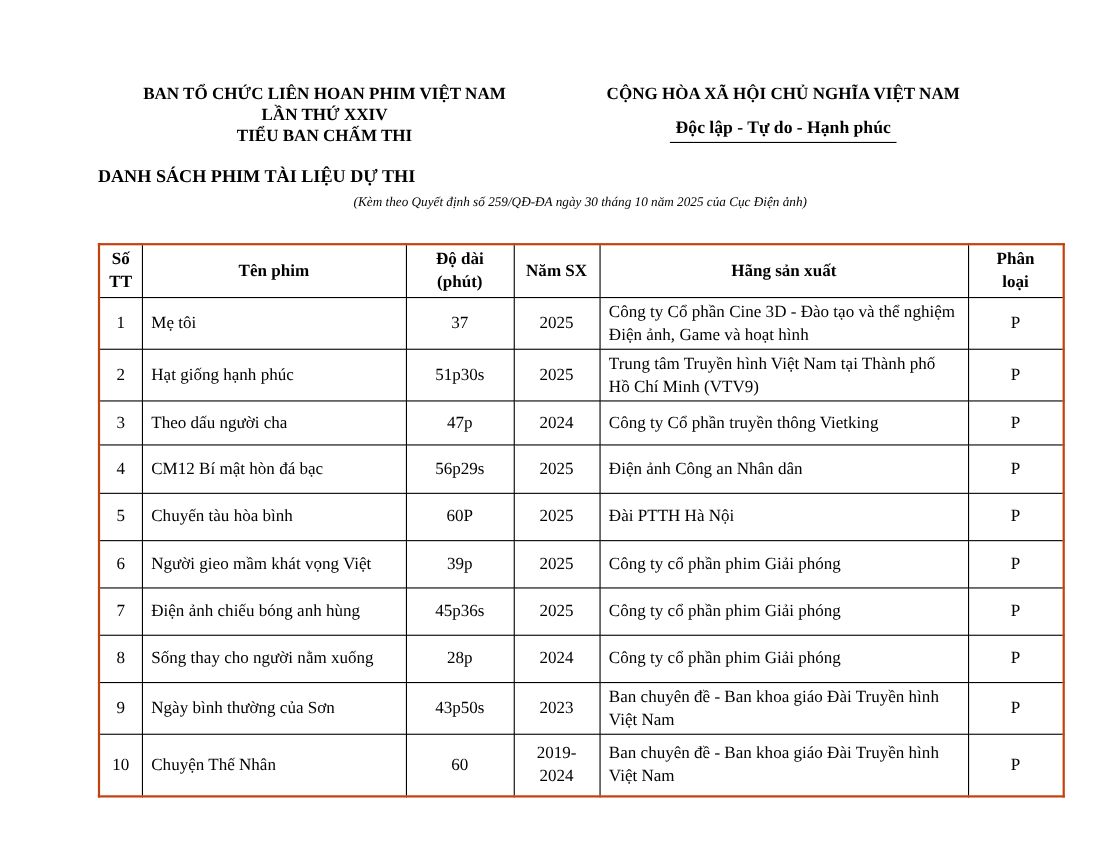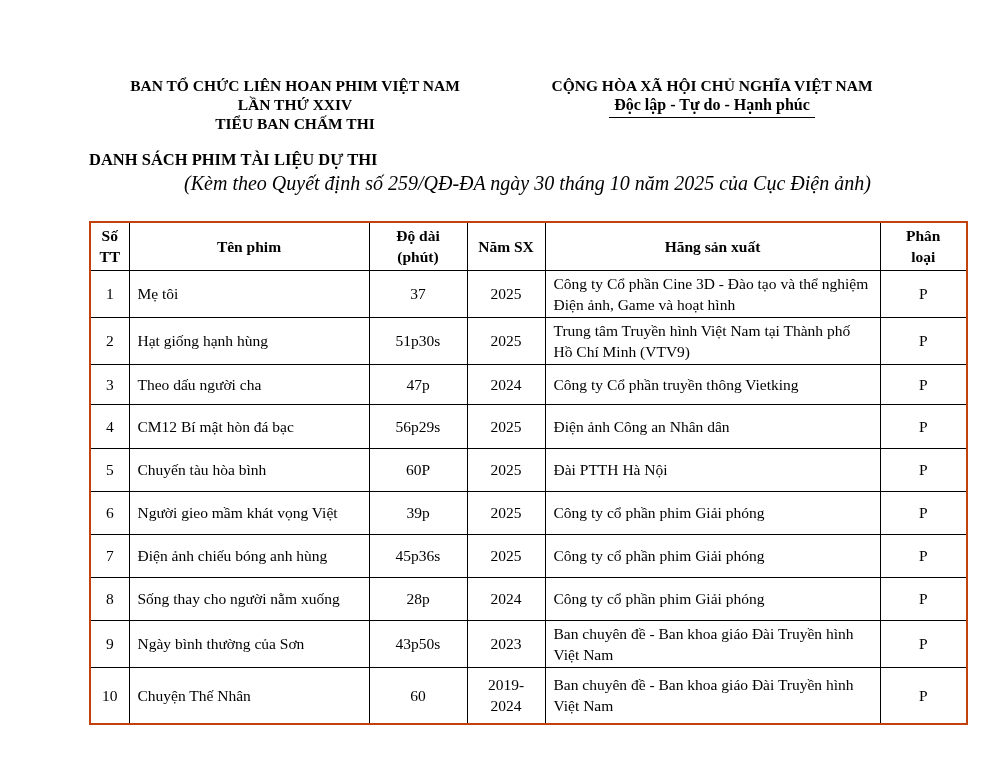--- a/index.html
+++ b/index.html
@@ -38,32 +38,33 @@
     font-size: 15.5px;
     line-height: 19px;
   }
   .header-right .org-line { font-weight: bold; }
   .motto {
     display: inline-block;
     font-weight: bold;
     font-size: 16px;
     padding: 0 5px 3px 5px;
     border-bottom: 1.5px solid #000;
+    margin-top: 12px;
   }
   .doc-title {
     margin-top: 17px;
     font-weight: bold;
     font-size: 16.5px;
     line-height: 20px;
   }
   .doc-subtitle {
     margin-top: 3px;
     text-align: center;
     font-style: italic;
-    font-size: 20px;
+    font-size: 12px;
     line-height: 20px;
   }
   table.film-table {
     margin-top: 28px;
     border-collapse: collapse;
     table-layout: fixed;
     width: 877px;
     border: 2px solid #c2410c;
   }
   .film-table th, .film-table td {
@@ -139,21 +140,21 @@
       <tr>
         <td>1</td>
         <td class="al">Mẹ tôi</td>
         <td>37</td>
         <td>2025</td>
         <td class="al">Công ty Cổ phần Cine 3D - Đào tạo và thể nghiệm Điện ảnh, Game và hoạt hình</td>
         <td>P</td>
       </tr>
       <tr>
         <td>2</td>
-        <td class="al">Hạt giống hạnh hùng</td>
+        <td class="al">Hạt giống hạnh phúc</td>
         <td>51p30s</td>
         <td>2025</td>
         <td class="al">Trung tâm Truyền hình Việt Nam tại Thành phố Hồ Chí Minh (VTV9)</td>
         <td>P</td>
       </tr>
       <tr>
         <td>3</td>
         <td class="al">Theo dấu người cha</td>
         <td>47p</td>
         <td>2024</td>

